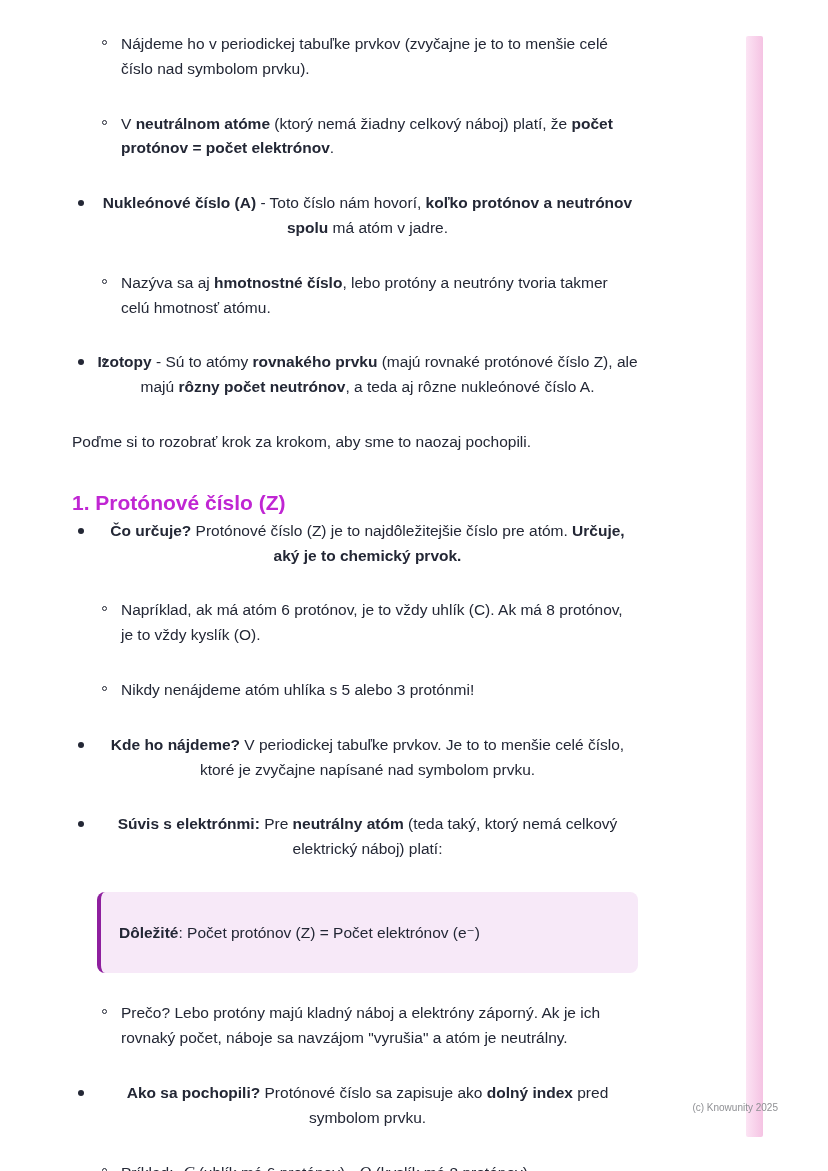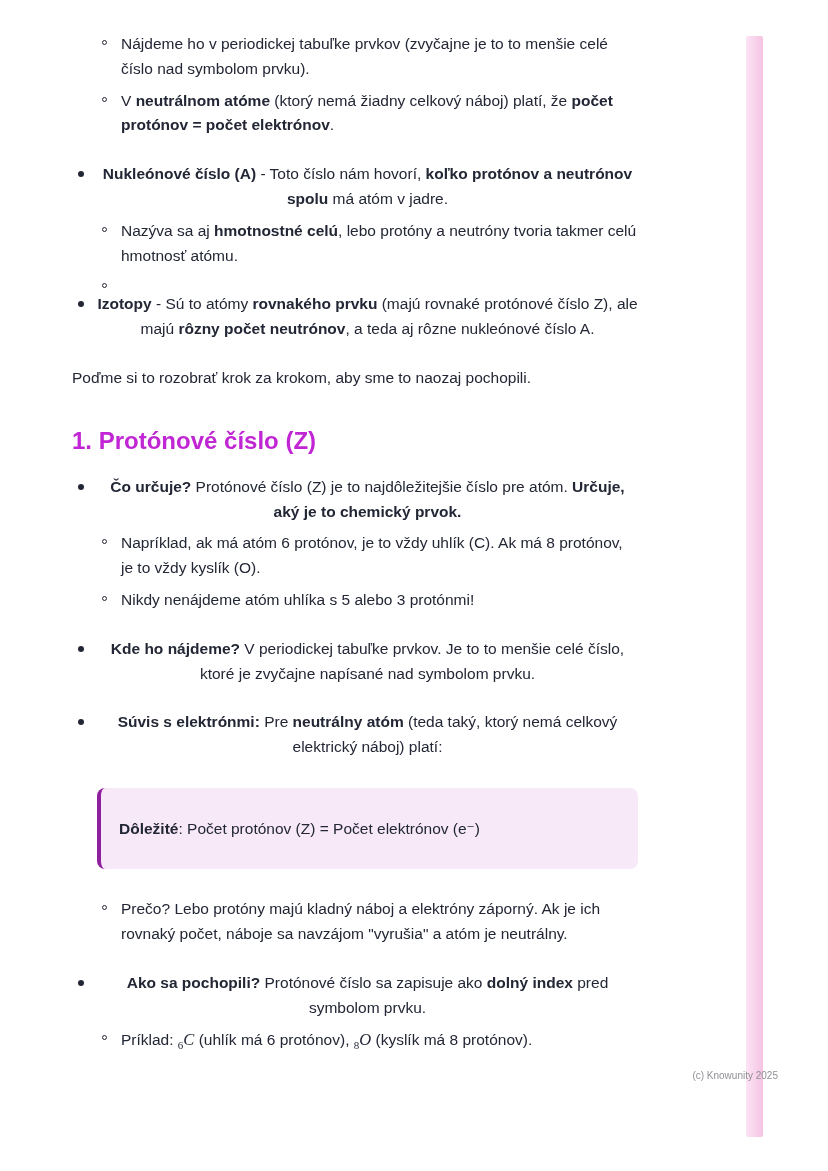--- a/index.html
+++ b/index.html
@@ -14,72 +14,72 @@
   html,body{margin:0;padding:0;}
   body{
     width:828px;height:1171px;position:relative;overflow:hidden;
     background:#ffffff;color:var(--body);
     font-family:"Liberation Sans","DejaVu Sans",sans-serif;
   }
   .content{position:absolute;left:72px;top:30px;width:566px;}
 
   .doc-list{list-style:none;margin:0;padding:0;}
   .doc-list li{
-    position:relative;padding-left:25px;margin:7px 0;
+    position:relative;padding-left:25px;margin:30px 0;
     font-size:15.5px;line-height:1.6;
   }
   .doc-list li.l1{margin-top:24px;text-align:center;}
   .doc-list li:first-child{margin-top:2px;}
   .doc-list li.l2{margin-left:24px;}
   .marker{position:absolute;left:6px;top:9px;width:6px;height:6px;border-radius:50%;}
   li.l1 > .marker{background:var(--body);}
   li.l2 > .marker{border:1.5px solid var(--body);width:5px;height:5px;top:8px;background:transparent;}
 
   .b{font-weight:700;}
   .math{font-family:"Liberation Serif","DejaVu Serif",serif;font-style:italic;font-size:16.5px;}
   sub{font-size:11px;line-height:0;font-family:"Liberation Serif","DejaVu Serif",serif;}
 
   h1{
     font-size:29px;font-weight:700;color:var(--accent);
     margin:42px 0 0 0;padding-bottom:14px;border-bottom:1px solid #dcdce2;
   }
   h2{
-    font-size:24px;font-weight:700;color:var(--accent);
-    margin:36px 0 20px 0;
+    font-size:21px;font-weight:700;color:var(--accent);
+    margin:36px 0 4px 0;
   }
   p{font-size:15.5px;line-height:1.6;margin:24px 0 0 0;}
 
   .callout{
     margin:28px 0 28px 25px;
     background:var(--callout-bg);
     border-left:4px solid var(--callout-border);
     border-radius:8px;
     padding:29px 18px;
     font-size:15.5px;line-height:1.5;
   }
 
   .ribbon{
     position:absolute;left:746px;top:36px;width:17px;height:1101px;
     background:linear-gradient(90deg,#fce4f4,var(--ribbon));
     border-radius:2px;
   }
   .watermark{
-    position:absolute;top:1070px;right:50px;z-index:2;
+    position:absolute;top:1102px;right:50px;z-index:2;
     font-size:10px;color:var(--watermark);
   }
 </style>
 </head>
 <body>
 
 <div class="content">
     <ul class="doc-list">
       <li class="l2"><span class="marker"></span><span>Nájdeme ho v periodickej tabuľke prvkov (zvyčajne je to to menšie celé číslo nad symbolom prvku).</span></li>
       <li class="l2"><span class="marker"></span><span>V </span><span class="b">neutrálnom atóme</span><span> (ktorý nemá žiadny celkový náboj) platí, že </span><span class="b">počet protónov = počet elektrónov</span><span>.</span></li>
       <li class="l1"><span class="marker"></span><span class="b">Nukleónové číslo (A)</span><span> - Toto číslo nám hovorí, </span><span class="b">koľko protónov a neutrónov spolu</span><span> má atóm v jadre.</span></li>
-      <li class="l2"><span class="marker"></span><span>Nazýva sa aj </span><span class="b">hmotnostné celú</span><span>, lebo protóny a neutróny tvoria takmer celú hmotnosť atómu.</span></li>
+      <li class="l2"><span class="marker"></span><span>Nazýva sa aj </span><span class="b">hmotnostné číslo</span><span>, lebo protóny a neutróny tvoria takmer celú hmotnosť atómu.</span></li>
       <li class="l2"><span class="marker"></span></li>
       <li class="l1"><span class="marker"></span><span class="b">Izotopy</span><span> - Sú to atómy </span><span class="b">rovnakého prvku</span><span> (majú rovnaké protónové číslo Z), ale majú </span><span class="b">rôzny počet neutrónov</span><span>, a teda aj rôzne nukleónové číslo A.</span></li>
     </ul>
     <p><span>Poďme si to rozobrať krok za krokom, aby sme to naozaj pochopili.</span></p>
     <h2>1. Protónové číslo (Z)</h2>
     <ul class="doc-list">
       <li class="l1"><span class="marker"></span><span class="b">Čo určuje?</span><span> Protónové číslo (Z) je to najdôležitejšie číslo pre atóm. </span><span class="b">Určuje, aký je to chemický prvok.</span></li>
       <li class="l2"><span class="marker"></span><span>Napríklad, ak má atóm 6 protónov, je to vždy uhlík (C). Ak má 8 protónov, je to vždy kyslík (O).</span></li>
       <li class="l2"><span class="marker"></span><span>Nikdy nenájdeme atóm uhlíka s 5 alebo 3 protónmi!</span></li>
       <li class="l1"><span class="marker"></span><span class="b">Kde ho nájdeme?</span><span> V periodickej tabuľke prvkov. Je to to menšie celé číslo, ktoré je zvyčajne napísané nad symbolom prvku.</span></li>

